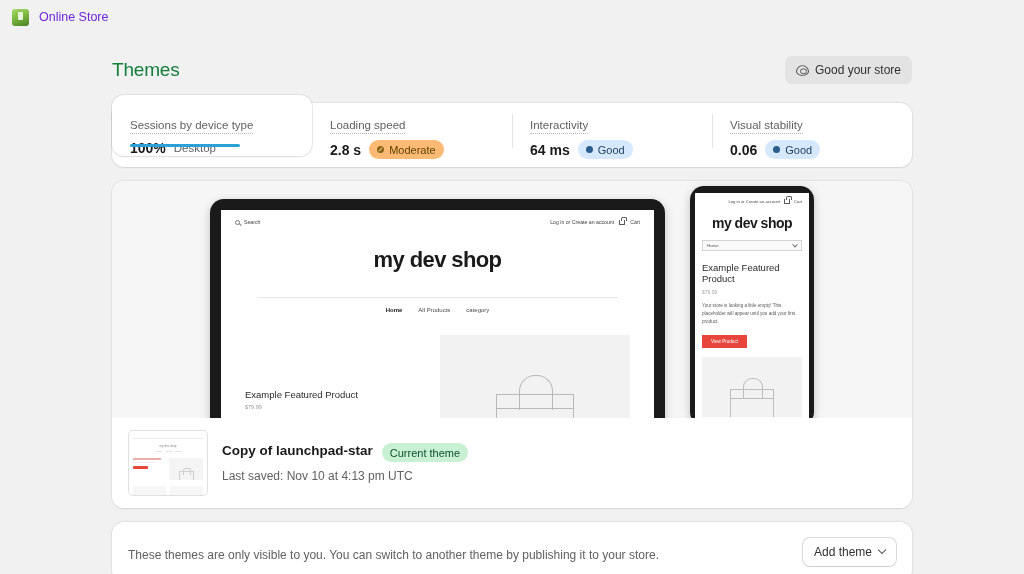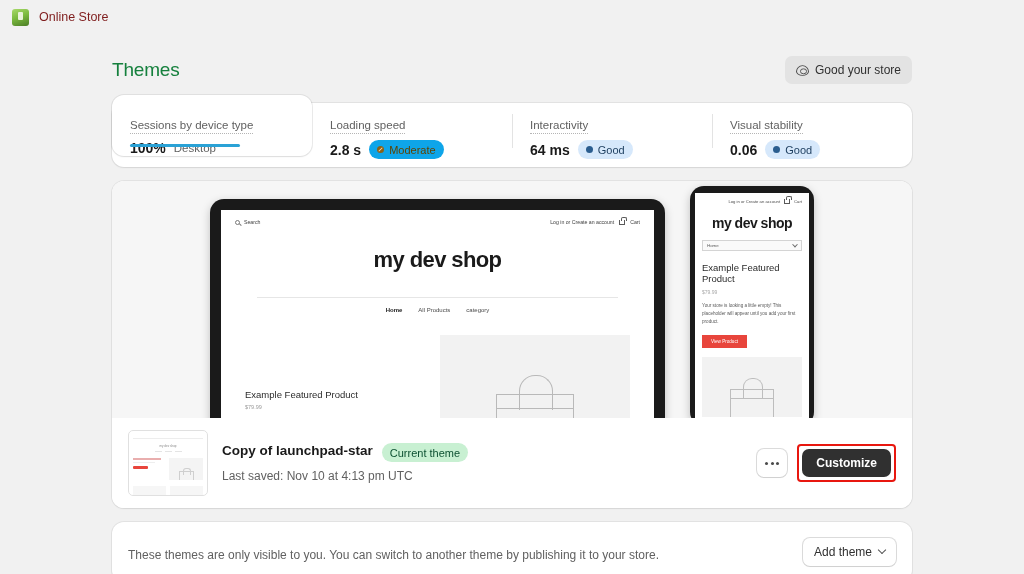--- a/index.html
+++ b/index.html
@@ -29,21 +29,21 @@
     flex: none;
   }
   .logo-mark::after {
     content: "";
     position: absolute;
     left: 6px; top: 3px;
     width: 5px; height: 8px;
     background: #e9f3da;
     border-radius: 1px;
   }
-  .appbar-title { font-size: 12.5px; color: #7f1d1d; }
+  .appbar-title { font-size: 12.5px; color: #6d28d9; }
 
   
   .page {
     width: 1024px;
     height: 540px;
     overflow: hidden;
     position: relative;
   }
   .content {
     width: 800px;
@@ -148,21 +148,21 @@
     display: inline-flex;
     align-items: center;
     gap: 5px;
     height: 19px;
     padding: 0 8px;
     border-radius: 10px;
     font-size: 11px;
     white-space: nowrap;
   }
   .badge .dot { width: 7px; height: 7px; border-radius: 50%; flex: none; }
-  .badge.warn { background: #0ea5e9; color: #5e4200; }
+  .badge.warn { background: #fdba74; color: #5e4200; }
   .badge.warn .dot { background: #8a6116; position: relative; }
   .badge.warn .dot::after {
     content: "";
     position: absolute; left: 1px; top: 3px;
     width: 5px; height: 1px; background: #ffd9a8;
     transform: rotate(-45deg);
   }
   .badge.info { background: #d6e8fb; color: #1c3d5e; }
   .badge.info .dot { background: #2a5d8f; }
   .badge.success { background: #c8f0d2; color: #0d5132; }
@@ -570,30 +570,20 @@
       </div>
 
       <div class="theme-meta">
         <div class="theme-name-row">
           <span class="theme-name">Copy of launchpad-star</span>
           <span class="badge success">Current theme</span>
         </div>
         <div class="theme-saved">Last saved: Nov 10 at 4:13 pm UTC</div>
       </div>
 
-      <div class="theme-actions">
-        <button class="btn-more">
-          <i></i>
-          <i></i>
-          <i></i>
-        </button>
-        <span class="highlight-wrap">
-          <button class="btn-primary">Customize</button>
-        </span>
-      </div>
     </div>
 
   </div>
 
   <div class="card library-card">
     <div class="library-head">
       <div>
         <div class="library-desc">These themes are only visible to you. You can switch to another theme by publishing it to your store.</div>
       </div>
       <button class="btn-outline">

